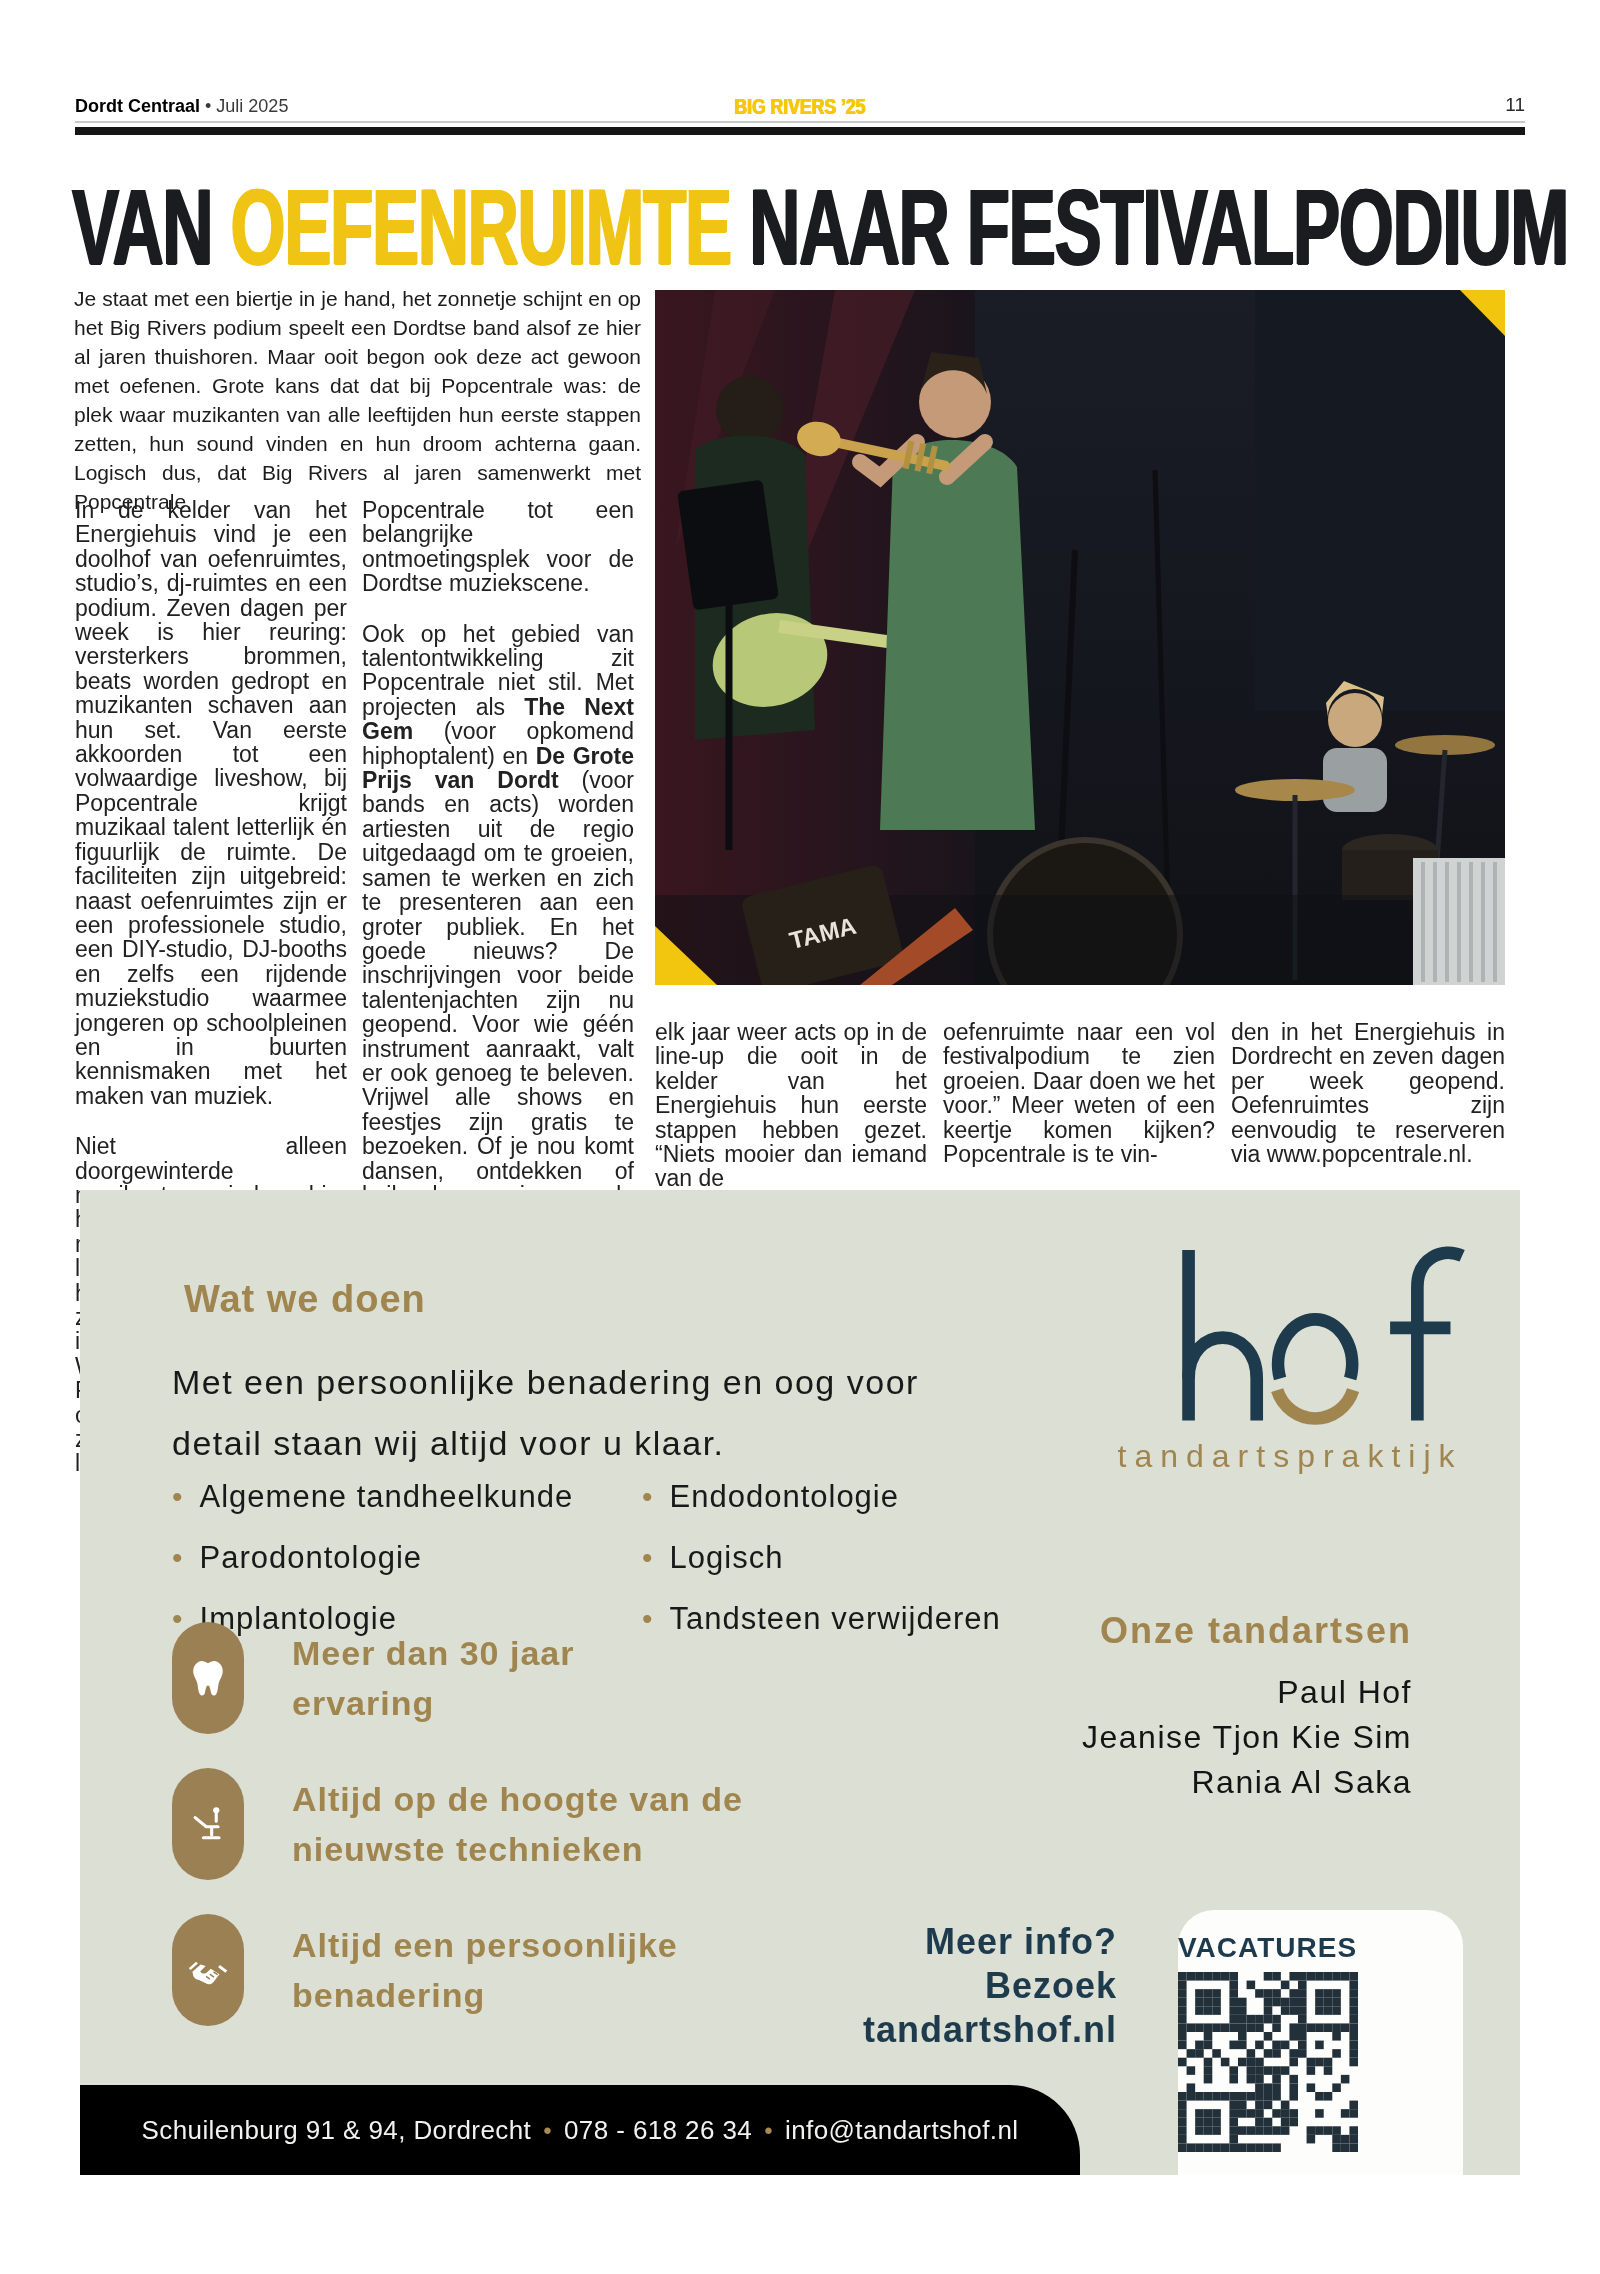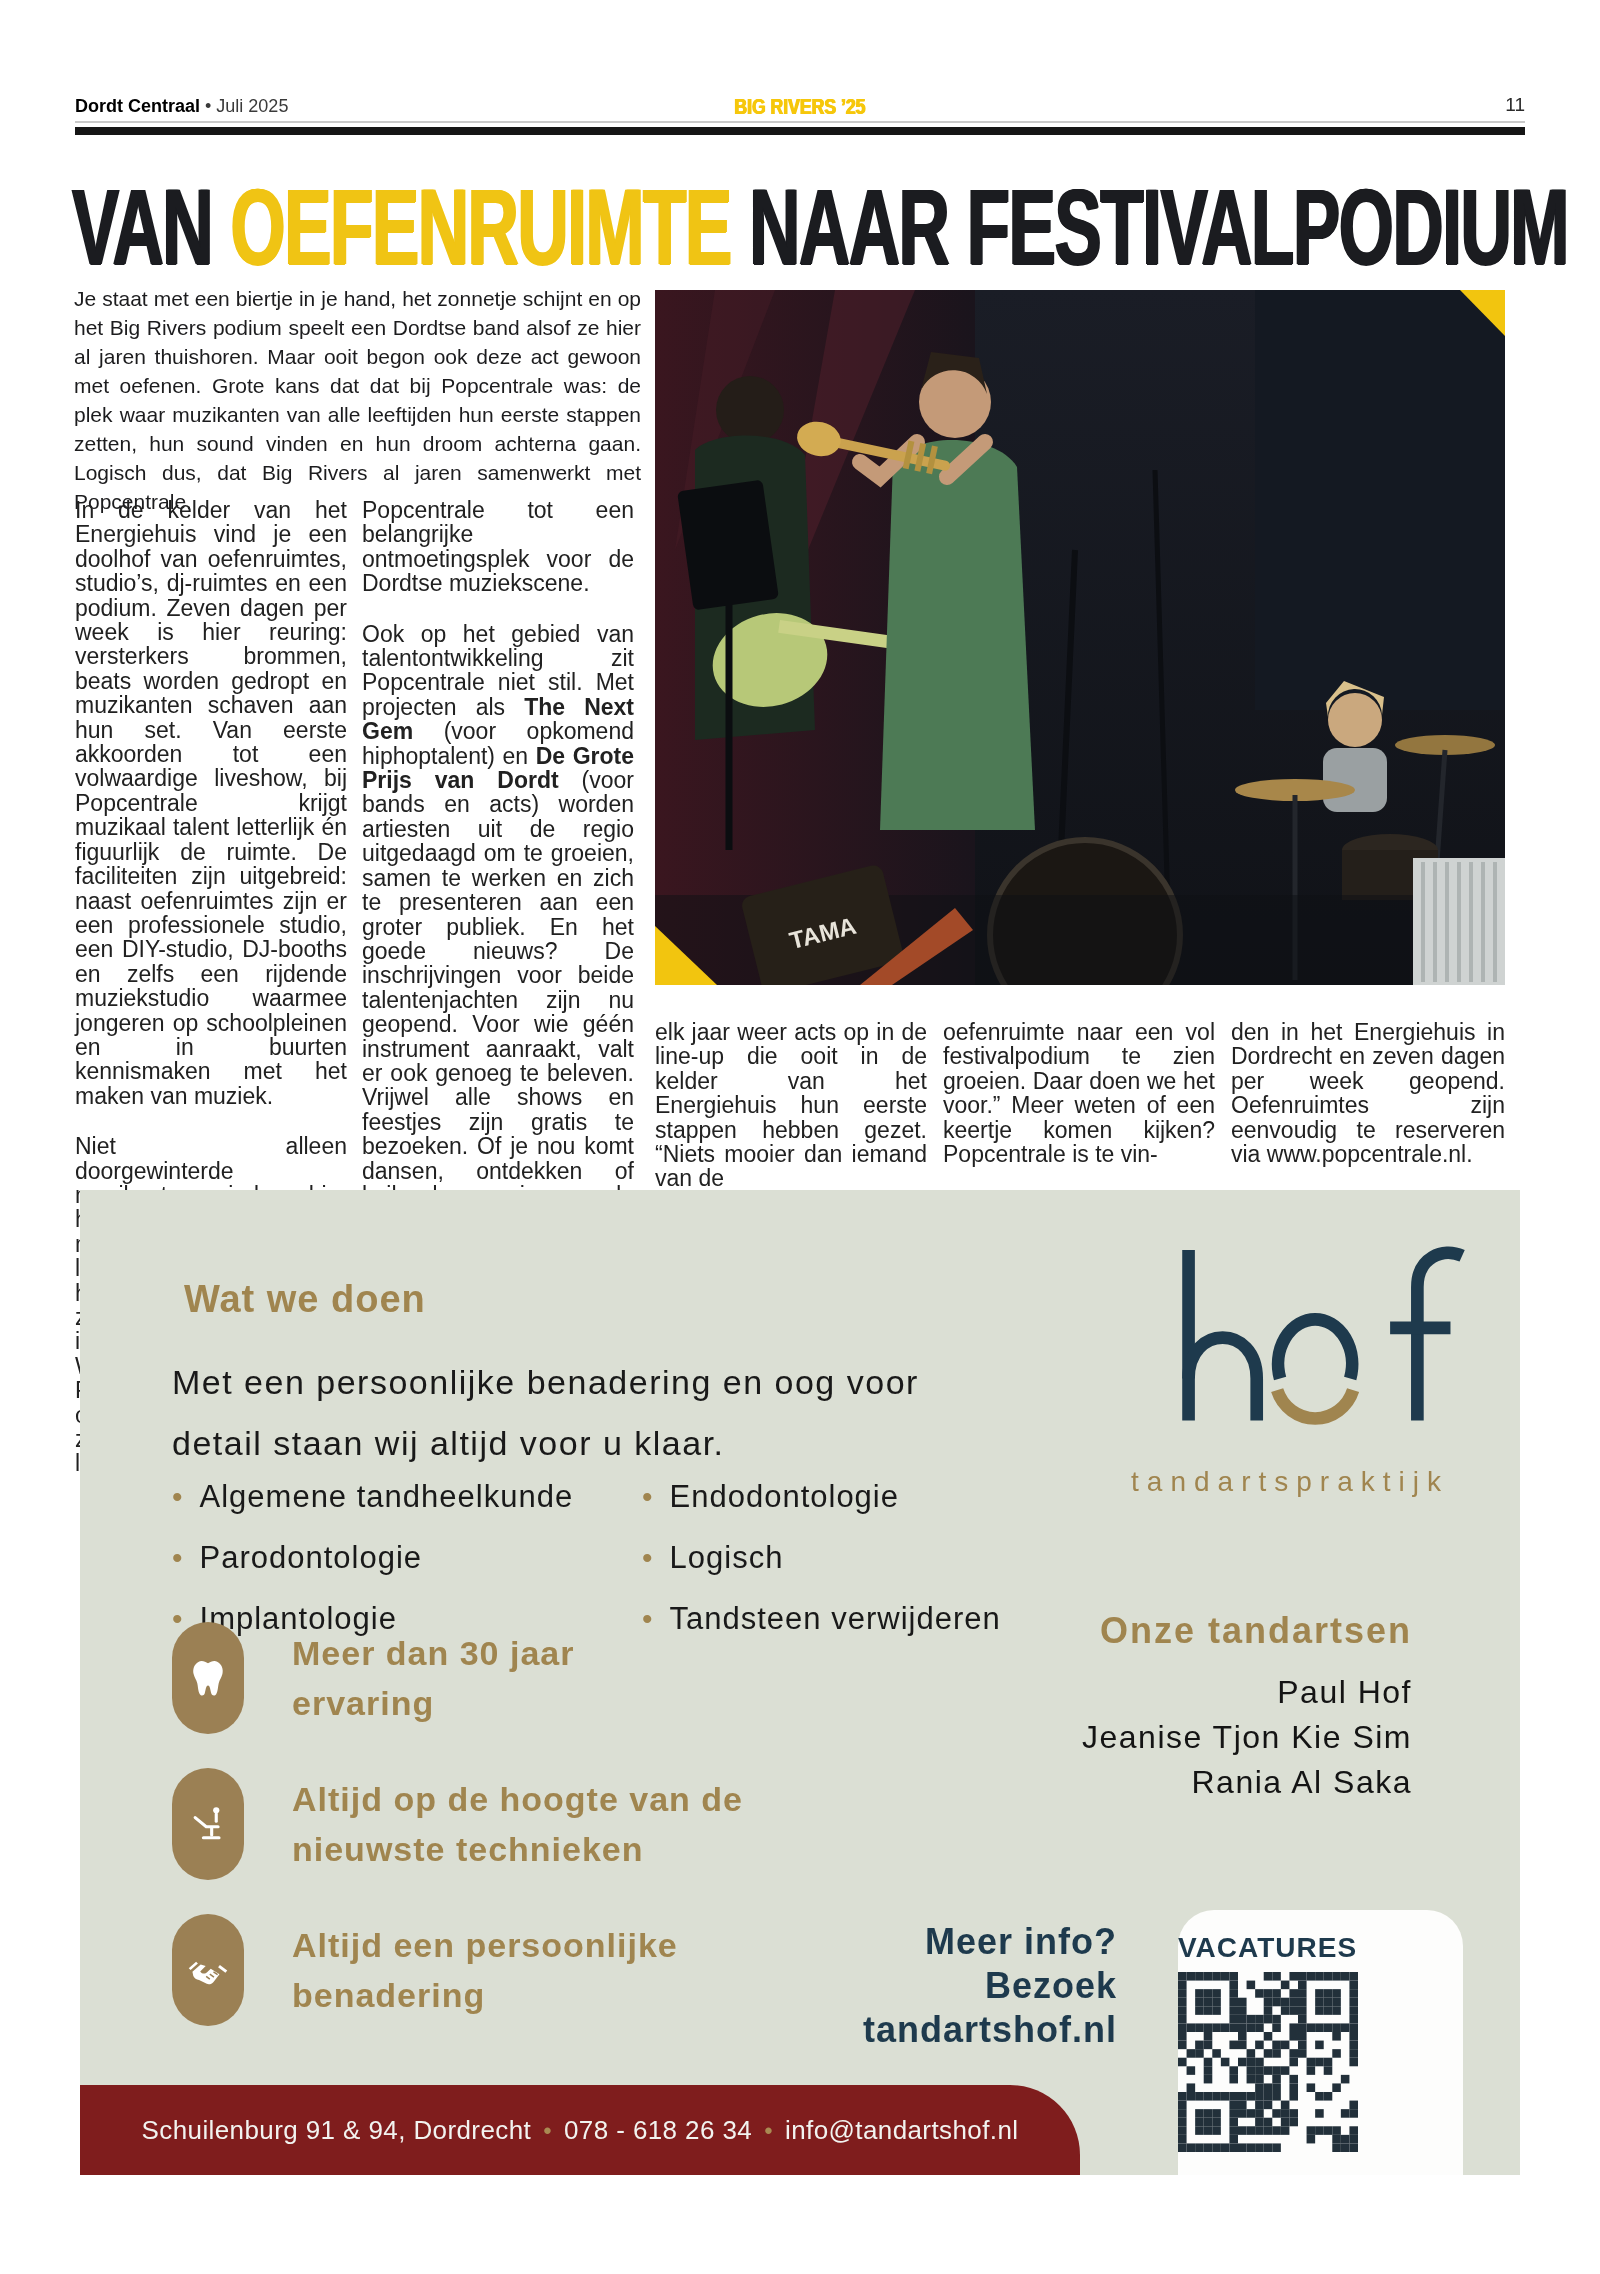--- a/index.html
+++ b/index.html
@@ -47,43 +47,43 @@
   .ad-title{color:#a0854f;font-weight:700;margin-left:12px;}
   .what-title{left:92px;top:88px;font-size:38px;letter-spacing:1px;}
   .what-sub{left:92px;top:162px;width:820px;font-size:34px;line-height:61px;
         letter-spacing:1.5px;color:#191919;}
   .svc{left:92px;top:276px;width:440px;list-style:none;margin:0;padding:0;}
   .svc.right{left:562px;width:420px;}
   .svc li{display:flex;font-size:31px;line-height:61px;letter-spacing:1px;color:#191919;}
   .svc li .blt{color:#a0854f;margin-right:16px;font-size:30px;}
 
   .logo-box{left:1055px;top:40px;width:370px;height:225px;}
-  .logo-tag{left:990px;top:276px;width:440px;text-align:center;color:#a0854f;
-        font-size:28px;letter-spacing:8px;}
+  .logo-tag{left:990px;top:248px;width:440px;text-align:center;color:#a0854f;
+        font-size:32px;letter-spacing:8px;}
 
   .features{left:92px;top:432px;width:760px;}
   .feat{display:flex;align-items:center;margin-bottom:34px;}
   .feat-icon{width:72px;height:112px;border-radius:36px;background:#9b8054;flex:0 0 72px;
         display:flex;align-items:center;justify-content:center;}
   .feat-txt{margin-left:48px;font-size:34px;line-height:50px;font-weight:700;
         color:#a0854f;letter-spacing:1px;max-width:620px;}
 
   .dentists{left:832px;top:420px;width:500px;text-align:right;}
   .dent-title{font-size:36px;letter-spacing:2px;color:#a0854f;font-weight:700;}
   .dent-names{margin-top:18px;font-size:32px;line-height:45px;letter-spacing:1.5px;color:#141414;}
 
   .more-info{left:537px;top:730px;width:500px;text-align:right;color:#1e3a4d;
         font-weight:700;font-size:36px;line-height:44px;letter-spacing:1px;}
 
   .vac-panel{left:1098px;top:720px;width:285px;height:265px;background:#fdfdfc;
         border-radius:36px 36px 0 0;text-align:left;}
   .vac-title{margin-top:22px;font-size:28px;font-weight:700;letter-spacing:1px;color:#1e3a4d;}
   .vac-qr{margin-top:8px;}
 
-  .ad-bar{left:0;top:895px;width:1000px;height:90px;background:#7f1d1d;
+  .ad-bar{left:0;top:895px;width:1000px;height:90px;background:#000000;
         border-radius:0 70px 0 0;display:flex;align-items:center;justify-content:center;}
   .ad-bar .txt{color:#f2f3f0;font-size:26px;letter-spacing:.4px;white-space:nowrap;}
   .ad-bar .dot{color:#a98a52;margin:0 12px;font-size:24px;}
 </style>
 </head>
 <body>
 
 <div class="page">
 
   <div class="abs hdr-brand">

